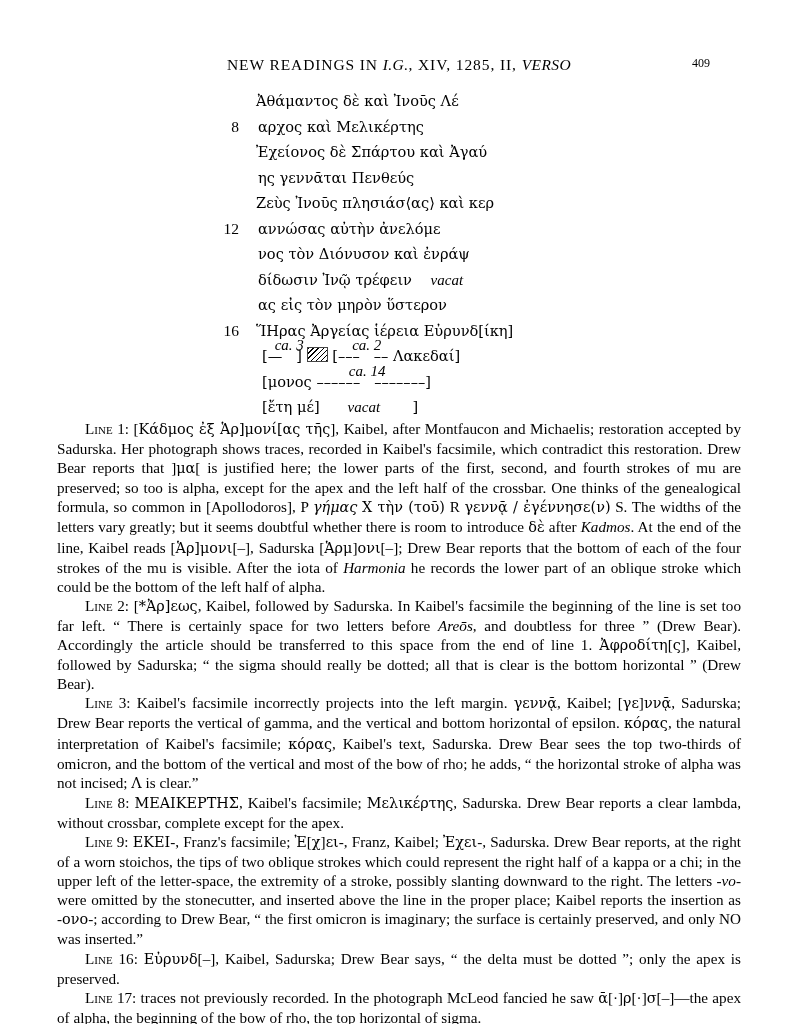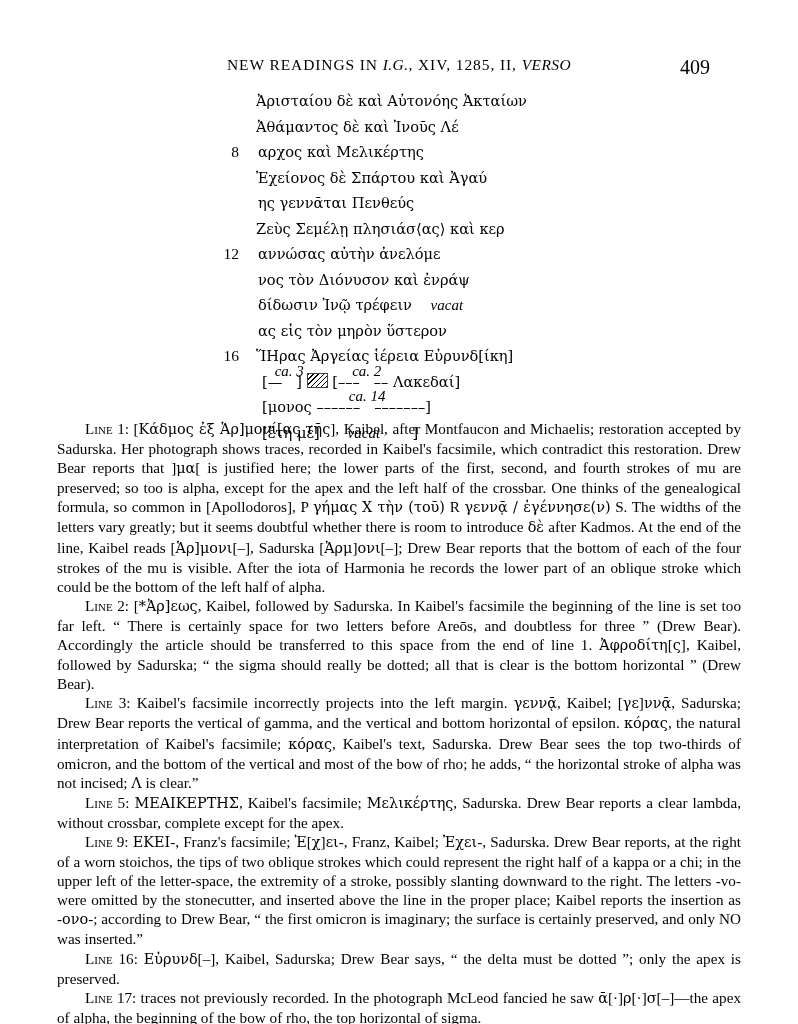--- a/index.html
+++ b/index.html
@@ -41,21 +41,21 @@
     white-space: nowrap;
   }
   .runhead-title .ital {
     font-style: italic;
     letter-spacing: 0.4px;
   }
   .runhead-page {
     position: absolute;
     right: 58px;
     top: 0;
-    font-size: 20px;
+    font-size: 12px;
   }
 
   
   .inscription {
     position: absolute;
     top: 88px;
     left: 0;
     width: 798px;
     font-size: 15.5px;
   }
@@ -133,59 +133,56 @@
   .commentary p {
     margin: 0;
     text-indent: 28px;
   }
   .gk {
     font-family: "DejaVu Serif", serif;
     font-size: 14.4px;
     margin-top: 36px;
   }
   .it {
+    font-style: italic;
   }
   .sc {
     font-variant: small-caps;
   }
 </style>
 </head>
 <body>
 
 <div class="page">
 
   <div class="runhead">
     <div class="runhead-title"><span>NEW READINGS IN </span><span class="ital">I.G.</span><span>, XIV, 1285, II, </span><span class="ital">VERSO</span></div>
     <div class="runhead-page">409</div>
   </div>
 
   <div class="inscription" id="inscription">
       <div class="insc-line">
         <span class="insc-num"></span>
-        <span class="insc-text"><span class="greek">Ἀρισταίου δὲ καὶ Αὐτονόης Ἀκταίων</span></span>
-      </div>
-      <div class="insc-line">
-        <span class="insc-num"></span>
         <span class="insc-text"><span class="greek">Ἀθάμαντος δὲ καὶ Ἰνοῦς Λέ</span></span>
       </div>
       <div class="insc-line">
         <span class="insc-num">8</span>
         <span class="insc-text ind"><span class="greek">αρχος καὶ Μελικέρτης</span></span>
       </div>
       <div class="insc-line">
         <span class="insc-num"></span>
         <span class="insc-text"><span class="greek">Ἐχείονος δὲ Σπάρτου καὶ Ἀγαύ</span></span>
       </div>
       <div class="insc-line">
         <span class="insc-num"></span>
         <span class="insc-text ind"><span class="greek">ης γεννᾶται Πενθεύς</span></span>
       </div>
       <div class="insc-line">
         <span class="insc-num"></span>
-        <span class="insc-text"><span class="greek">Ζεὺς Σεμέλῃ πλησιάσ⟨ας⟩ καὶ κερ</span></span>
+        <span class="insc-text"><span class="greek">Ζεὺς Ἰνοῦς πλησιάσ⟨ας⟩ καὶ κερ</span></span>
       </div>
       <div class="insc-line">
         <span class="insc-num">12</span>
         <span class="insc-text ind"><span class="greek">αννώσας αὐτὴν ἀνελόμε</span></span>
       </div>
       <div class="insc-line">
         <span class="insc-num"></span>
         <span class="insc-text ind"><span class="greek">νος τὸν Διόνυσον καὶ ἐνράψ</span></span>
       </div>
       <div class="insc-line">
@@ -208,19 +205,19 @@
       </div>
       <div class="insc-line">
         <span class="insc-text ind2"><span class="greek">[ἔτη μέ</span><span class="greek">]</span>&nbsp;&nbsp;&nbsp;&nbsp;&nbsp;&nbsp;<span class="vacat">vacat</span>&nbsp;&nbsp;&nbsp;&nbsp;&nbsp;&nbsp;&nbsp;<span class="greek">]</span></span>
       </div>
     </div>
 
   <div class="commentary" id="commentary">
       <p><span class="sc">Line 1</span>: [<span class="gk">Κάδμος ἐξ Ἁρ]μονί[ας τῆς</span>], Kaibel, after Montfaucon and Michaelis; restoration accepted by Sadurska.  Her photograph shows traces, recorded in Kaibel's facsimile, which contradict this restoration.  Drew Bear reports that ]<span class="gk">μα</span>[ is justified here; the lower parts of the first, second, and fourth strokes of mu are preserved; so too is alpha, except for the apex and the left half of the crossbar.  One thinks of the genealogical formula, so common in [Apollodoros], P <span class="gk it">γήμας</span> <span class="gk">Χ τὴν (τοῦ)</span> R <span class="gk">γεννᾷ / ἐγέννησε(ν)</span> S.  The widths of the letters vary greatly; but it seems doubtful whether there is room to introduce <span class="gk">δὲ</span> after <span class="it">Kadmos</span>.  At the end of the line, Kaibel reads [<span class="gk">Ἁρ]μονι</span>[–], Sadurska [<span class="gk">Ἁρμ</span>]<span class="gk">ονι</span>[–]; Drew Bear reports that the bottom of each of the four strokes of the mu is visible.  After the iota of <span class="it">Harmonia</span> he records the lower part of an oblique stroke which could be the bottom of the left half of alpha.</p>
       <p><span class="sc">Line 2</span>:  [<span class="gk">*Ἀρ]εως</span>, Kaibel, followed by Sadurska.  In Kaibel's facsimile the beginning of the line is set too far left.  “ There is certainly space for two letters before <span class="it">Areōs</span>, and doubtless for three ” (Drew Bear).  Accordingly the article should be transferred to this space from the end of line 1.  <span class="gk">Ἀφροδίτη</span>[<span class="gk">ς</span>], Kaibel, followed by Sadurska; “ the sigma should really be dotted; all that is clear is the bottom horizontal ” (Drew Bear).</p>
       <p><span class="sc">Line 3</span>:  Kaibel's facsimile incorrectly projects into the left margin.  <span class="gk">γεννᾷ</span>, Kaibel; [<span class="gk">γε</span>]<span class="gk">ννᾷ</span>, Sadurska; Drew Bear reports the vertical of gamma, and the vertical and bottom horizontal of epsilon.  <span class="gk">κόρας</span>, the natural interpretation of Kaibel's facsimile; <span class="gk">κόρας</span>, Kaibel's text, Sadurska.  Drew Bear sees the top two-thirds of omicron, and the bottom of the vertical and most of the bow of rho; he adds, “ the horizontal stroke of alpha was not incised; <span class="gk">Λ</span> is clear.”</p>
-      <p><span class="sc">Line 5</span>:  <span class="gk">ΜΕΑΙΚΕΡΤΗΣ</span>, Kaibel's facsimile; <span class="gk">Μελικέρτης</span>, Sadurska.  Drew Bear reports a clear lambda, without crossbar, complete except for the apex.</p>
+      <p><span class="sc">Line 8</span>:  <span class="gk">ΜΕΑΙΚΕΡΤΗΣ</span>, Kaibel's facsimile; <span class="gk">Μελικέρτης</span>, Sadurska.  Drew Bear reports a clear lambda, without crossbar, complete except for the apex.</p>
       <p><span class="sc">Line 9</span>:  <span class="gk">ΕΚΕΙ</span>-, Franz's facsimile; <span class="gk">Ἐ</span>[<span class="gk">χ</span>]<span class="gk">ει</span>-, Franz, Kaibel; <span class="gk">Ἐχει</span>-, Sadurska.  Drew Bear reports, at the right of a worn stoichos, the tips of two oblique strokes which could represent the right half of a kappa or a chi; in the upper left of the letter-space, the extremity of a stroke, possibly slanting downward to the right.  The letters -<span class="it">vo</span>- were omitted by the stonecutter, and inserted above the line in the proper place; Kaibel reports the insertion as -<span class="gk">ονο</span>-; according to Drew Bear, “ the first omicron is imaginary; the surface is certainly preserved, and only NO was inserted.”</p>
       <p><span class="sc">Line 16</span>:  <span class="gk">Εὐρυνδ</span>[–], Kaibel, Sadurska; Drew Bear says, “ the delta must be dotted ”; only the apex is preserved.</p>
       <p><span class="sc">Line 17</span>: traces not previously recorded.  In the photograph McLeod fancied he saw <span class="gk">ᾱ</span>[·]<span class="gk">ρ</span>[·]<span class="gk">σ</span>[–]—the apex of alpha, the beginning of the bow of rho, the top horizontal of sigma.</p>
     </div>
 
 </div>
 
 </body></html>

